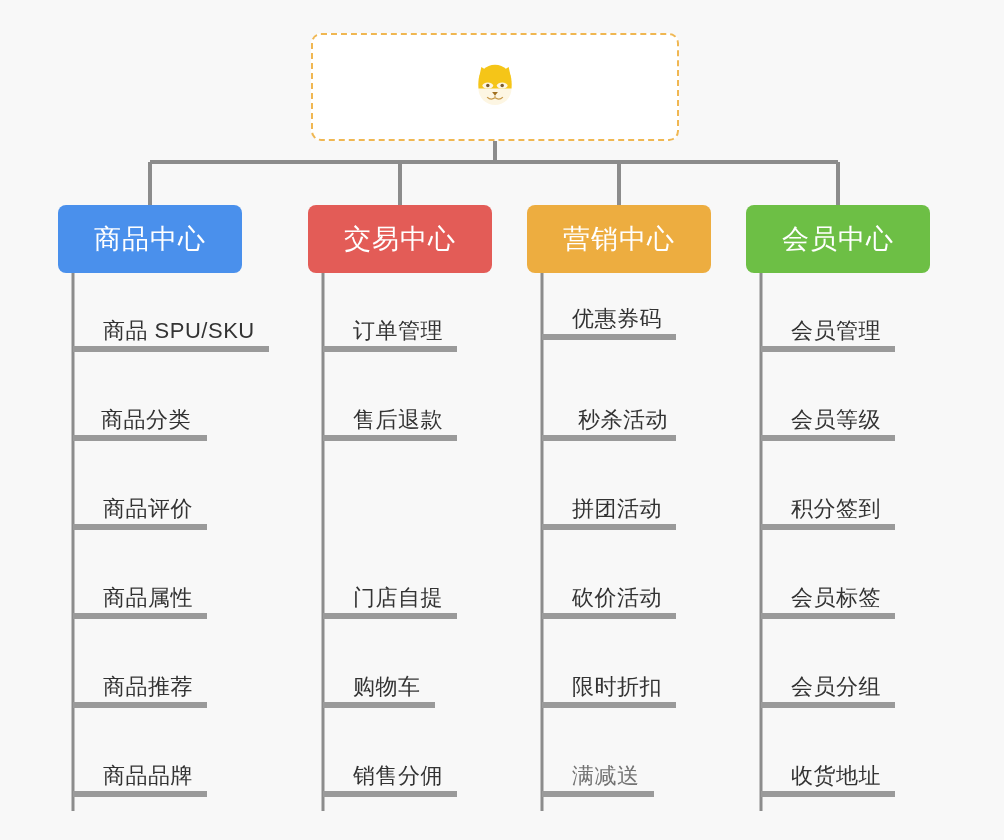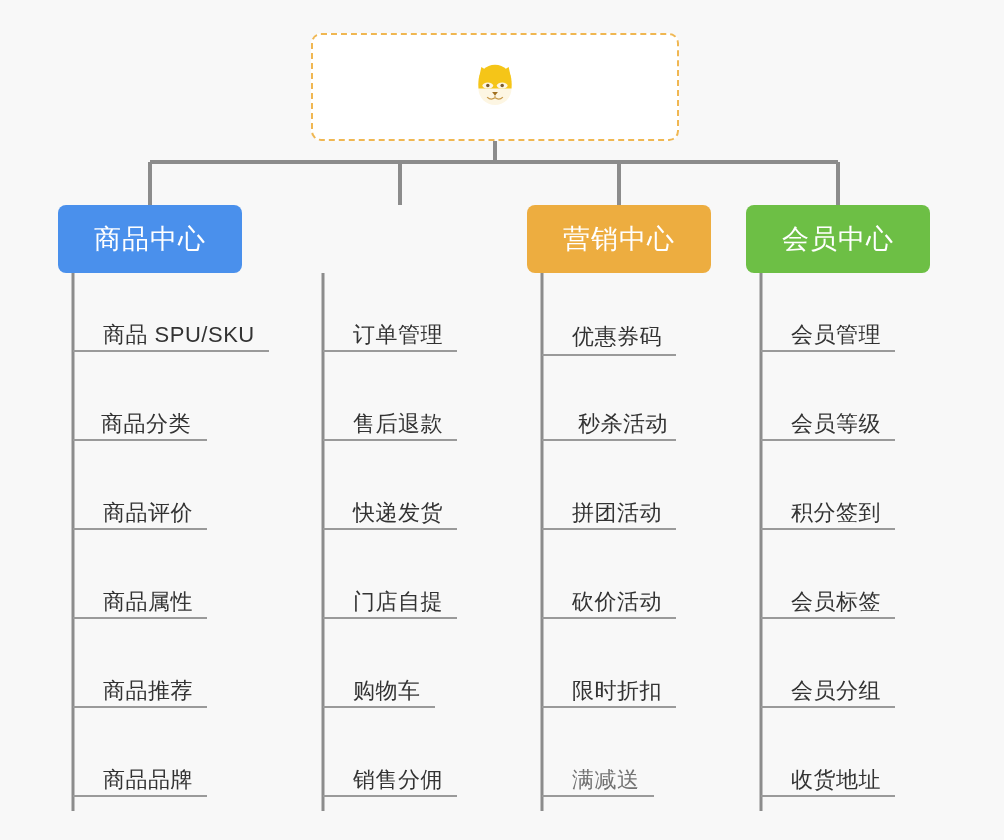--- a/index.html
+++ b/index.html
@@ -84,22 +84,23 @@
   .cat-0 { left: 58px;  top: 205px; width: 184px; background: #4a90ec; }
   .cat-1 { left: 308px; top: 205px; width: 184px; background: #e35c57; }
   .cat-2 { left: 527px; top: 205px; width: 184px; background: #edad40; }
   .cat-3 { left: 746px; top: 205px; width: 184px; background: #6dbf45; }
 
   
   .leaf {
     position: absolute;
     height: 30px;
     display: flex;
+    align-items: flex-end;
     box-sizing: border-box;
-    border-bottom: 2px solid #000000;
+    border-bottom: 6px solid #000000;
     padding-left: 30px;
     padding-bottom: 2px;
   }
   .leaf-label {
     font-size: 22px;
     color: #333333;
     white-space: nowrap;
     line-height: 26px;
     letter-spacing: 0.5px;
   }
@@ -146,20 +147,23 @@
 
       <path d="M32 44 L32 47" stroke="#c89a4a" stroke-width="1.6" fill="none"></path>
       <path d="M32 47 Q26 51 21 46" stroke="#c89a4a" stroke-width="1.6" fill="none"></path>
       <path d="M32 47 Q38 51 43 46" stroke="#c89a4a" stroke-width="1.6" fill="none"></path>
     </svg>
   </div>
 
   <div class="category-box cat-0" style="background: rgb(74, 144, 236);">
     <span class="category-label">商品中心</span>
   </div>
+  <div class="category-box cat-1" style="background: rgb(227, 92, 87);">
+    <span class="category-label">交易中心</span>
+  </div>
   <div class="category-box cat-2" style="background: rgb(237, 173, 64);">
     <span class="category-label">营销中心</span>
   </div>
   <div class="category-box cat-3" style="background: rgb(109, 191, 69);">
     <span class="category-label">会员中心</span>
   </div>
 
   <div class="leaf" style="left: 73px; top: 322px; border-bottom-color: rgb(154, 154, 154); width: 195.703px;">
       <span class="leaf-label" style="color: rgb(51, 51, 51);">商品 SPU/SKU</span>
     </div>
@@ -178,34 +182,31 @@
   <div class="leaf" style="left: 73px; top: 767px; border-bottom-color: rgb(154, 154, 154); width: 134px;">
       <span class="leaf-label" style="color: rgb(51, 51, 51);">商品品牌</span>
     </div>
 
   <div class="leaf" style="left: 323px; top: 322px; border-bottom-color: rgb(154, 154, 154); width: 134px;">
       <span class="leaf-label" style="color: rgb(51, 51, 51);">订单管理</span>
     </div>
   <div class="leaf" style="left: 323px; top: 411px; border-bottom-color: rgb(154, 154, 154); width: 134px;">
       <span class="leaf-label" style="color: rgb(51, 51, 51);">售后退款</span>
     </div>
-  <div class="leaf" style="left: 323px; top: 500px; border-bottom-color: rgb(154, 154, 154); width: 134px;">
-      <span class="leaf-label" style="color: rgb(51, 51, 51);">快递发货</span>
-    </div>
   <div class="leaf" style="left: 323px; top: 589px; border-bottom-color: rgb(154, 154, 154); width: 134px;">
       <span class="leaf-label" style="color: rgb(51, 51, 51);">门店自提</span>
     </div>
   <div class="leaf" style="left: 323px; top: 678px; border-bottom-color: rgb(154, 154, 154); width: 111.5px;">
       <span class="leaf-label" style="color: rgb(51, 51, 51);">购物车</span>
     </div>
   <div class="leaf" style="left: 323px; top: 767px; border-bottom-color: rgb(154, 154, 154); width: 134px;">
       <span class="leaf-label" style="color: rgb(51, 51, 51);">销售分佣</span>
     </div>
 
-  <div class="leaf" style="left: 542px; top: 326px; border-bottom-color: rgb(154, 154, 154); width: 134px; font-family: Liberation Mono, monospace;">
+  <div class="leaf" style="left: 542px; top: 310px; border-bottom-color: rgb(154, 154, 154); width: 134px;">
       <span class="leaf-label" style="color: rgb(51, 51, 51);">优惠券码</span>
     </div>
   <div class="leaf" style="left: 542px; top: 411px; border-bottom-color: rgb(154, 154, 154); width: 134px; padding-left: 36px;">
       <span class="leaf-label" style="color: rgb(51, 51, 51);">秒杀活动</span>
     </div>
   <div class="leaf" style="left: 542px; top: 500px; border-bottom-color: rgb(154, 154, 154); width: 134px;">
       <span class="leaf-label" style="color: rgb(51, 51, 51); font-family: Liberation Serif, serif;">拼团活动</span>
     </div>
   <div class="leaf" style="left: 542px; top: 589px; border-bottom-color: rgb(154, 154, 154); width: 134px;">
       <span class="leaf-label" style="color: rgb(51, 51, 51);">砍价活动</span>

